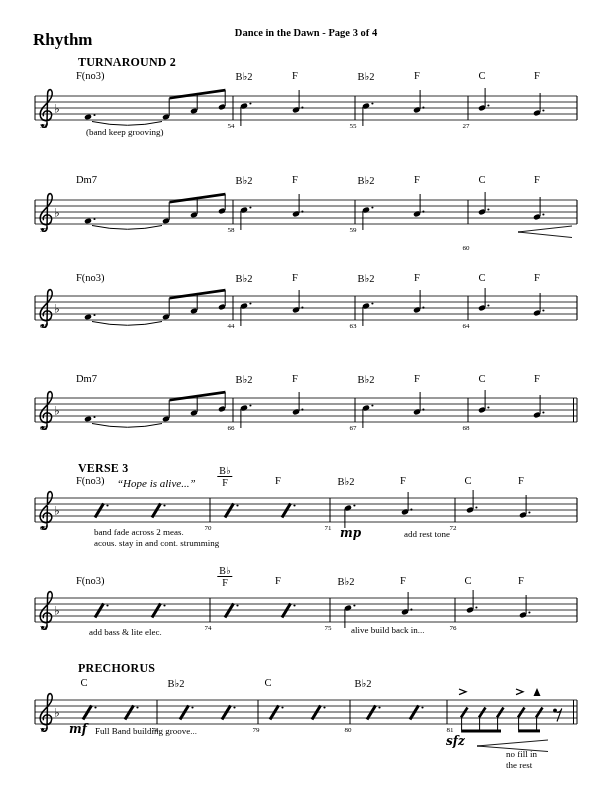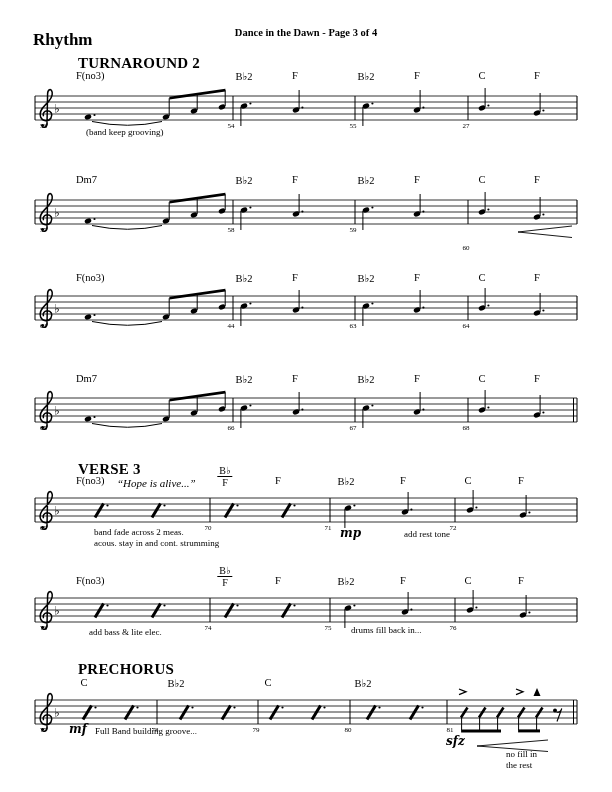--- a/index.html
+++ b/index.html
@@ -1,21 +1,21 @@
 <!DOCTYPE html>
 <html><head>
 <meta charset="utf-8">
 <style>
   html,body{margin:0;padding:0;background:#e8e8e8}
   .page{position:relative;width:612px;height:792px;background:#ffffff;margin:0 auto;
         font-family:"Liberation Serif",serif;color:#000;overflow:hidden}
   .abs{position:absolute;white-space:nowrap}
   .part{font-size:17px;font-weight:bold}
   .title{font-size:10.5px;font-weight:bold;transform:translateX(-50%)}
-  .sec{font-size:15px;font-weight:bold;letter-spacing:.2px}
+  .sec{font-size:12px;font-weight:bold;letter-spacing:.2px}
   .ch{font-size:10.5px;transform:translateX(-50%);font-family:"Liberation Serif","DejaVu Sans",serif}
   .chL{transform:none}
   .mn{font-size:7px;transform:translateX(-50%)}
   .mnL{font-size:7px}
   .ann{font-size:9px;}
   .cue{font-size:11px;font-style:italic}
   .dyn{font-size:12px;font-style:italic;font-weight:bold;font-family:"DejaVu Serif",serif}
   .stack{font-size:10px;line-height:9px;text-align:center;transform:translateX(-50%);
          font-family:"Liberation Serif","DejaVu Sans",serif}
   .stack .stk-top{display:block;border-bottom:0.9px solid #000;padding:0 2px 1px 2px}
@@ -434,21 +434,21 @@
     <span class="abs ch" style="left:278px;top:575px">F</span>
     <span class="abs ch" style="left:346px;top:575px">B♭2</span>
     <span class="abs ch" style="left:403px;top:575px">F</span>
     <span class="abs ch" style="left:468px;top:575px">C</span>
     <span class="abs ch" style="left:521px;top:575px">F</span>
     <span class="abs mnL" style="left:40px;top:624px">73</span>
     <span class="abs mn" style="left:208px;top:624px">74</span>
     <span class="abs mn" style="left:328px;top:624px">75</span>
     <span class="abs mn" style="left:453px;top:624px">76</span>
     <span class="abs ann" style="left:89px;top:627px">add bass &amp; lite elec.</span>
-    <span class="abs ann" style="left:351px;top:625px">drums fill back in...</span>
+    <span class="abs ann" style="left:351px;top:625px">alive build back in...</span>
   </div>
 
   
   <div style="display:contents">
     <span class="abs sec" style="left:78px;top:661px">PRECHORUS</span>
     <span class="abs ch" style="left:84px;top:677px">C</span>
     <span class="abs ch" style="left:176px;top:677px">B♭2</span>
     <span class="abs ch" style="left:268px;top:677px">C</span>
     <span class="abs ch" style="left:363px;top:677px">B♭2</span>
     <span class="abs mnL" style="left:40px;top:726px">77</span>

